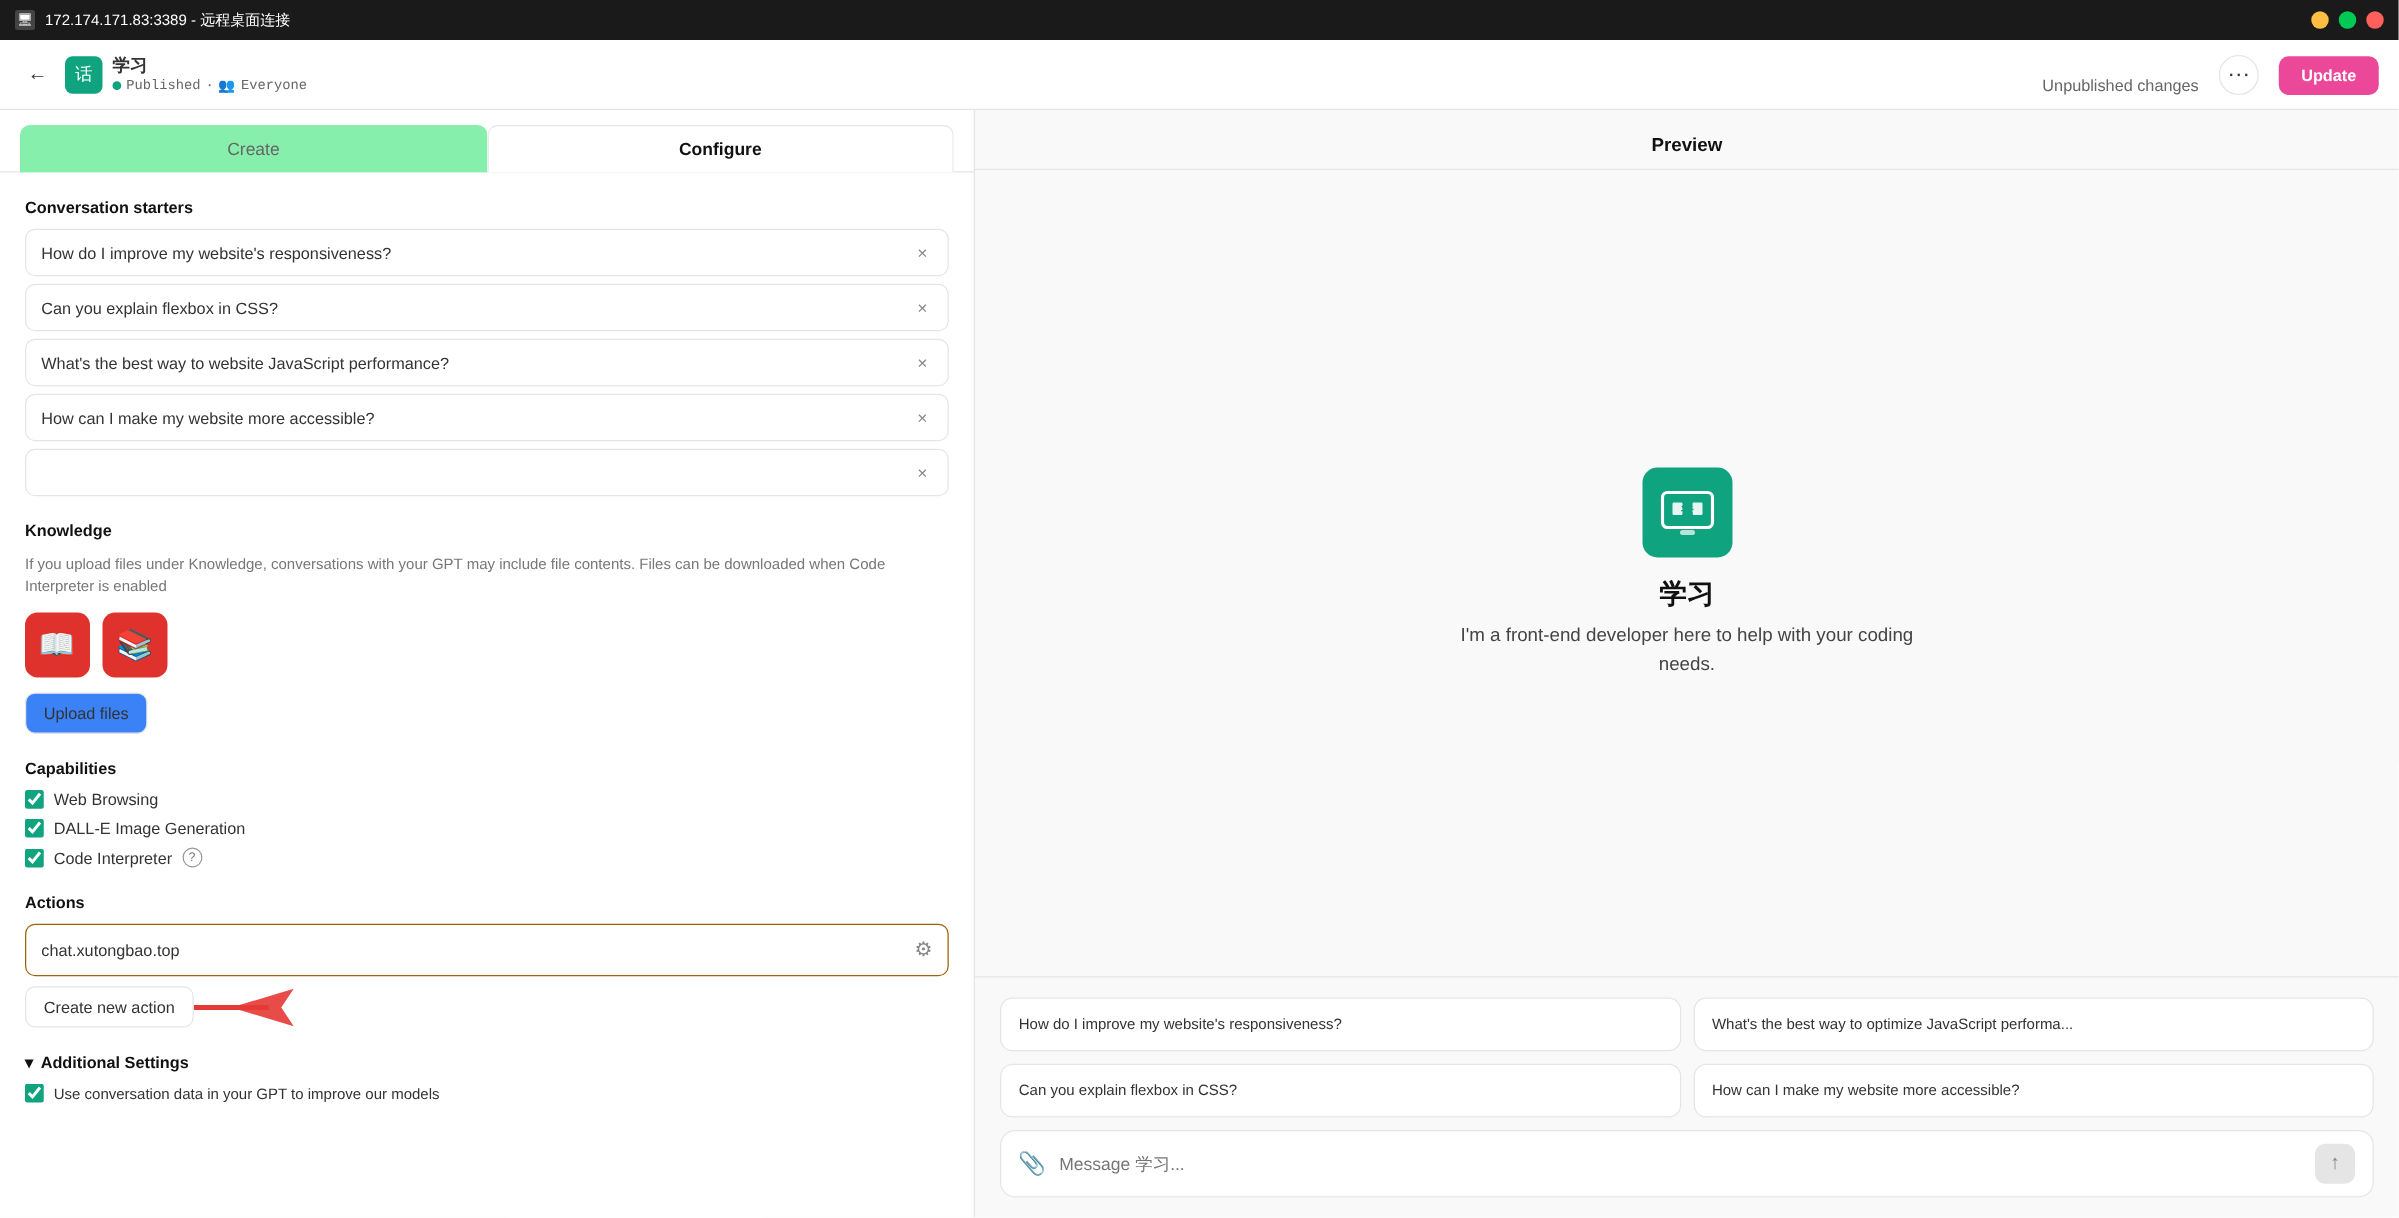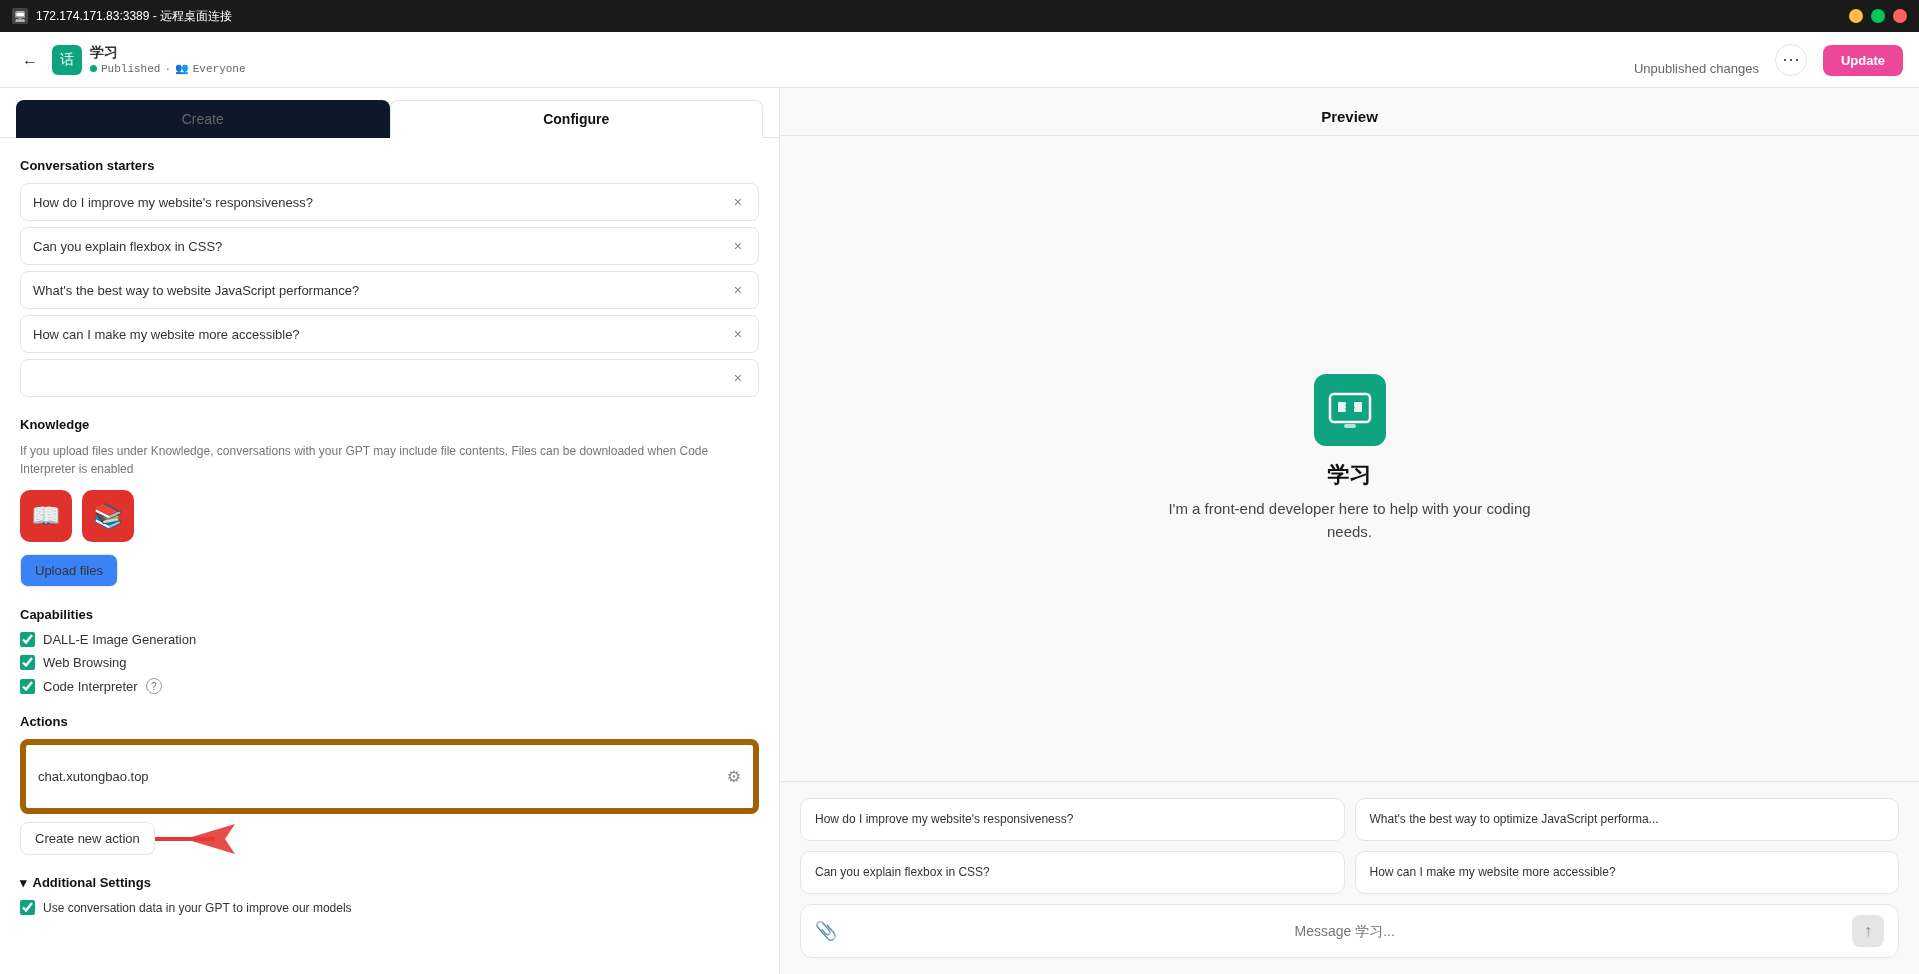--- a/index.html
+++ b/index.html
@@ -113,21 +113,21 @@
       border: 1px solid transparent;
       margin-bottom: -1px;
     }
     .tab.active {
       background: #fff;
       border-color: #e5e5e5 #e5e5e5 #fff;
       color: #111;
       font-weight: 600;
     }
     .tab.inactive {
-      background: #0f172a;
+      background: #86efac;
       color: #666;
     }
 
     
     .left-content {
       flex: 1;
       overflow-y: auto;
       padding: 20px 20px;
     }
 
@@ -211,23 +211,23 @@
       font-size: 10px;
       color: #777;
       cursor: pointer;
     }
 
     
     .actions-section { margin-top: 20px; }
     .action-item {
       display: flex;
       align-items: center;
-      border: 6px solid #a16207;
+      border: 1px solid #a16207;
       border-radius: 8px;
-      padding: 22px 12px;
+      padding: 10px 12px;
       margin-bottom: 8px;
       background: #fff;
     }
     .action-text { flex: 1; font-size: 13px; color: #333; }
     .action-gear {
       background: none;
       border: none;
       cursor: pointer;
       font-size: 16px;
       color: #888;
@@ -353,21 +353,20 @@
       font-size: 18px;
       color: #888;
     }
     .message-input {
       flex: 1;
       border: none;
       outline: none;
       font-size: 14px;
       color: #333;
       background: transparent;
-      text-align: center;
     }
     .send-btn {
       width: 32px; height: 32px;
       background: #e5e5e5;
       border: none;
       border-radius: 8px;
       cursor: pointer;
       display: flex; align-items: center; justify-content: center;
       font-size: 16px;
       color: #888;
@@ -451,25 +450,25 @@
           <div class="knowledge-icon-box">📖</div>
           <div class="knowledge-icon-box">📚</div>
         </div>
         <button class="upload-btn">Upload files</button>
       </div>
 
       <div class="capabilities-section">
         <div class="section-title">Capabilities</div>
         <div class="capability-item">
           <input type="checkbox" checked="" style="">
-          <span class="capability-label">DALL-E Image Generation</span>
+          <span class="capability-label">Web Browsing</span>
         </div>
         <div class="capability-item">
           <input type="checkbox" checked="" style="">
-          <span class="capability-label">Web Browsing</span>
+          <span class="capability-label">DALL-E Image Generation</span>
         </div>
         <div class="capability-item">
           <input type="checkbox" checked="" style="">
           <span class="capability-label">Code Interpreter</span>
           <div class="capability-help">?</div>
         </div>
       </div>
 
       <div class="actions-section">
         <div class="section-title">Actions</div>

